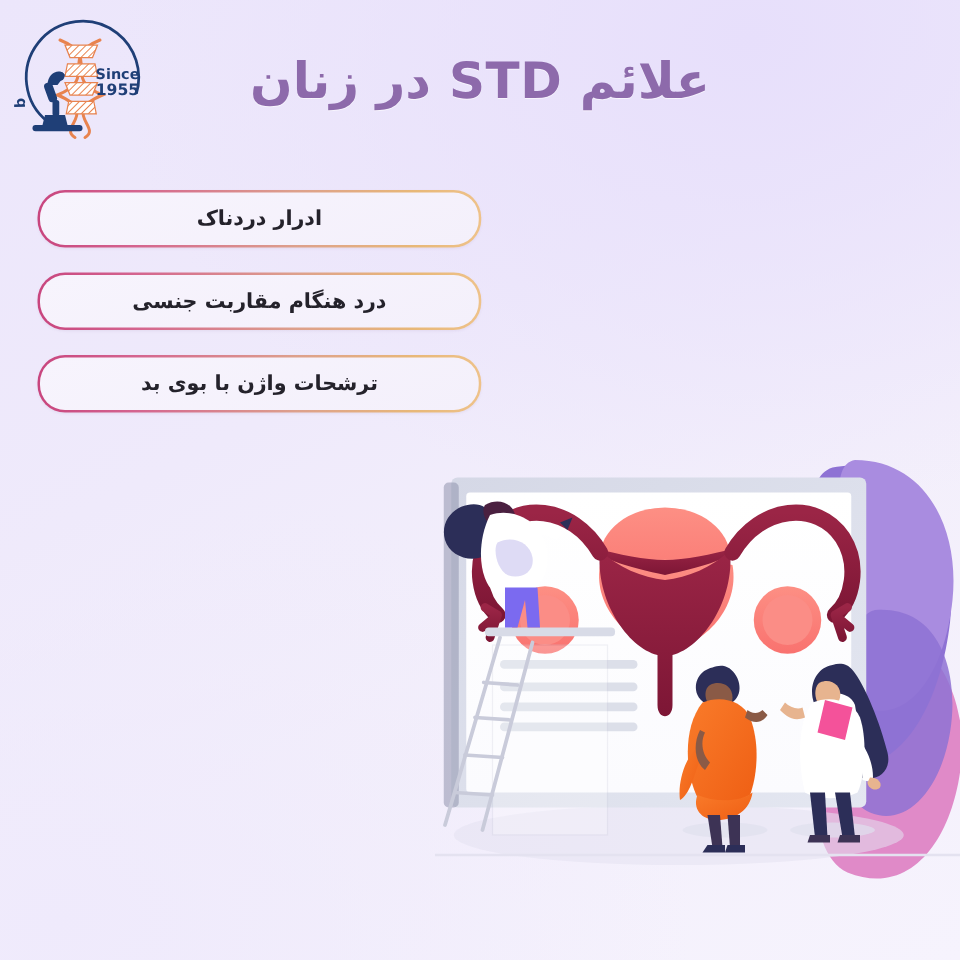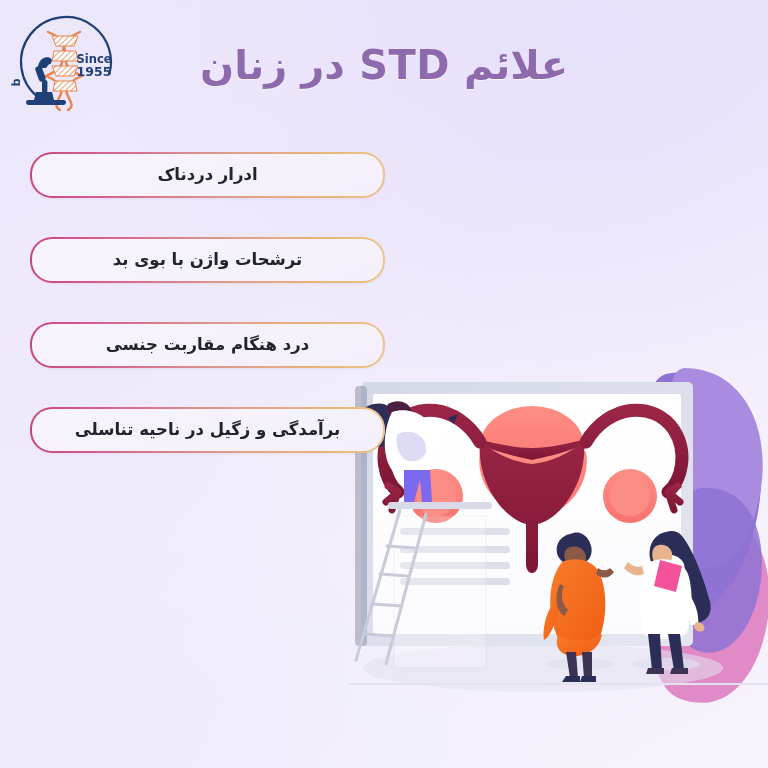--- a/index.html
+++ b/index.html
@@ -30,21 +30,21 @@
     font-size:40px;font-weight:700;
     letter-spacing:.5px;
     direction:rtl;
     text-shadow:0 1px 0 rgba(255,255,255,.6);
     font-family:"DejaVu Sans","Liberation Sans",sans-serif;
   }
 
   
   .pill-list{
     position:absolute;left:30px;top:152px;width:355px;
-    display:flex;flex-direction:column;gap:39px;
+    display:flex;flex-direction:column;gap:20px;
     z-index:6;
   }
   .pill{
     position:relative;
     height:42px;
     border-radius:22px;
     padding:2px;
     background:linear-gradient(90deg,#c8457e 0%,#d4648f 22%,#dda08c 58%,#e8b878 85%,#eec28a 100%);
     box-shadow:0 1px 2px rgba(140,110,160,.10);
   }
@@ -119,35 +119,30 @@
 
     <div class="pill">
       <div class="pill-inner">
         <span class="pill-label">ادرار دردناک</span>
       </div>
     </div>
 
 
     <div class="pill">
       <div class="pill-inner">
+        <span class="pill-label">درد هنگام مقاربت جنسی</span>
+      </div>
+    </div>
+
+    <div class="pill">
+      <div class="pill-inner">
         <span class="pill-label">ترشحات واژن با بوی بد</span>
       </div>
     </div>
 
-    <div class="pill">
-      <div class="pill-inner">
-        <span class="pill-label">درد هنگام مقاربت جنسی</span>
-      </div>
-    </div>
-
-    <div class="pill">
-      <div class="pill-inner">
-        <span class="pill-label">برآمدگی و زگیل در ناحیه تناسلی</span>
-      </div>
-    </div>
 
   </div>
 
   <div class="illustration">
     <svg viewBox="0 0 420 400" xmlns="http://www.w3.org/2000/svg" aria-hidden="true">
       <defs>
         <linearGradient id="gBoard" x1="0" y1="0" x2="0" y2="1">
           <stop offset="0" stop-color="#ffffff"></stop>
           <stop offset="1" stop-color="#fbfbfe"></stop>
         </linearGradient>

